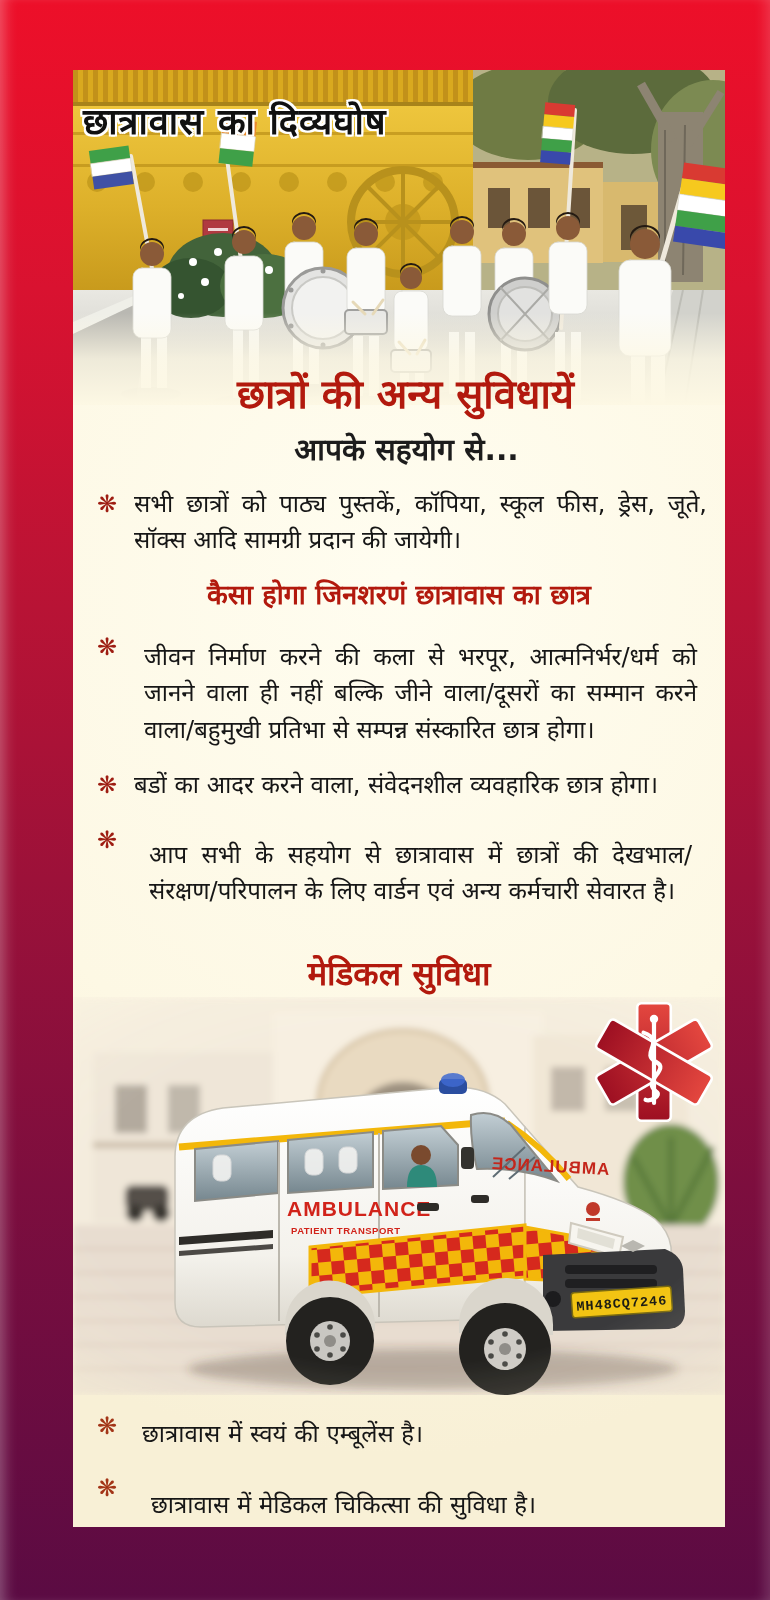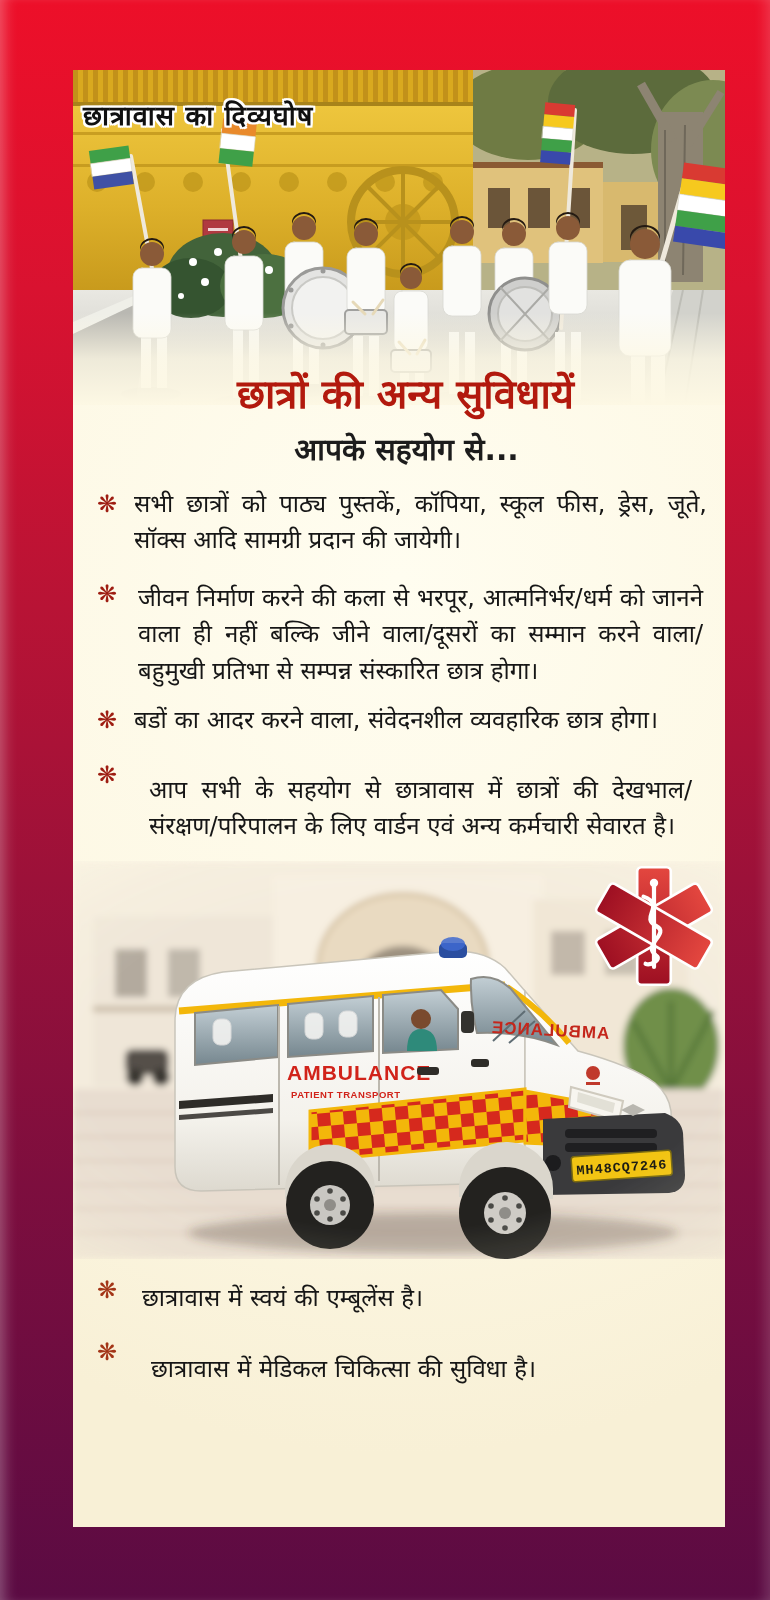--- a/index.html
+++ b/index.html
@@ -11,21 +11,21 @@
   }
   .content{
     position:absolute;left:73px;top:70px;width:652px;height:1457px;overflow:hidden;
     background:radial-gradient(ellipse 120% 60% at 50% 35%, #fffdf0 0%, #fdf8e4 60%, #f8f0d6 100%);
   }
   .photo{position:relative;width:652px;height:335px;}
   .photo svg{display:block;}
   .photo::after{content:"";position:absolute;left:0;right:0;bottom:0;height:92px;
     background:linear-gradient(180deg,rgba(253,248,228,0) 0%,rgba(253,248,228,.78) 50%,#fdf8e4 100%);}
   .caption{
-    position:absolute;top:26px;left:10px;font-size:27px;font-weight:700;color:#101010;letter-spacing:1px;z-index:2;
+    position:absolute;top:26px;left:10px;font-size:36px;font-weight:700;color:#101010;letter-spacing:1px;z-index:2;
     text-shadow:-2px -2px 0 #fff,2px -2px 0 #fff,-2px 2px 0 #fff,2px 2px 0 #fff,0 -2px 0 #fff,0 2px 0 #fff,-2px 0 0 #fff,2px 0 0 #fff;
   }
   .title{position:relative;z-index:3;margin-top:-40px;text-align:center;font-size:40px;font-weight:700;color:#b2190d;padding-left:13px;}
   .subtitle{text-align:center;font-size:30px;font-weight:700;color:#1c1c1c;margin-top:8px;margin-left:15px;}
   .bullets{padding:8px 18px 0 24px;}
   .bullet{display:flex;align-items:flex-start;margin-top:9px;}
   .mark{flex:0 0 37px;font-size:24px;line-height:1.55;color:#9e1d12;}
   .btext{flex:1;font-size:24px;line-height:1.52;color:#161616;text-align:justify;font-weight:500;}
   .heading{text-align:center;font-size:27px;font-weight:700;color:#b2190d;margin-top:16px;}
   .heading.care{margin-top:30px;}
@@ -269,38 +269,40 @@
     <div class="title">छात्रों की अन्य सुविधायें</div>
     <div class="subtitle">आपके सहयोग से...</div>
 
     <div class="bullets">
       <div class="bullet">
         <span class="mark">❋</span>
         <p class="btext" style="margin:0">सभी छात्रों को पाठ्य पुस्तकें, कॉपिया, स्कूल फीस, ड्रेस, जूते, सॉक्स आदि सामग्री प्रदान की जायेगी।</p>
       </div>
     </div>
 
+    <div class="heading">कैसा होगा जिनशरणं छात्रावास का छात्र</div>
     <div class="bullets">
       <div class="bullet">
         <span class="mark">❋</span>
-        <p class="btext" style="margin:4px">जीवन निर्माण करने की कला से भरपूर, आत्मनिर्भर/धर्म को जानने वाला ही नहीं बल्कि जीने वाला/दूसरों का सम्मान करने वाला/बहुमुखी प्रतिभा से सम्पन्न संस्कारित छात्र होगा।</p>
+        <p class="btext" style="margin:10px">जीवन निर्माण करने की कला से भरपूर, आत्मनिर्भर/धर्म को जानने वाला ही नहीं बल्कि जीने वाला/दूसरों का सम्मान करने वाला/बहुमुखी प्रतिभा से सम्पन्न संस्कारित छात्र होगा।</p>
       </div>
       <div class="bullet">
         <span class="mark">❋</span>
         <p class="btext" style="margin:0">बडों का आदर करने वाला, संवेदनशील व्यवहारिक छात्र होगा।</p>
       </div>
     </div>
 
     <div class="bullets">
       <div class="bullet">
         <span class="mark">❋</span>
         <p class="btext" style="margin:15px">आप सभी के सहयोग से छात्रावास में छात्रों की देखभाल/संरक्षण/परिपालन के लिए वार्डन एवं अन्य कर्मचारी सेवारत है।</p>
       </div>
     </div>
 
+    <div class="medical-heading">मेडिकल सुविधा</div>
 
     <div class="figure">
       <svg class="scene" viewBox="0 0 652 398">
         <defs>
           <pattern id="chk" width="26" height="26" patternUnits="userSpaceOnUse" patternTransform="rotate(-5)">
             <rect width="26" height="26" fill="#f3b70a"></rect>
             <rect width="13" height="13" fill="#d6291d"></rect>
             <rect x="13" y="13" width="13" height="13" fill="#d6291d"></rect>
           </pattern>
           <linearGradient id="bodyg" x1="0" y1="0" x2="0" y2="1">

